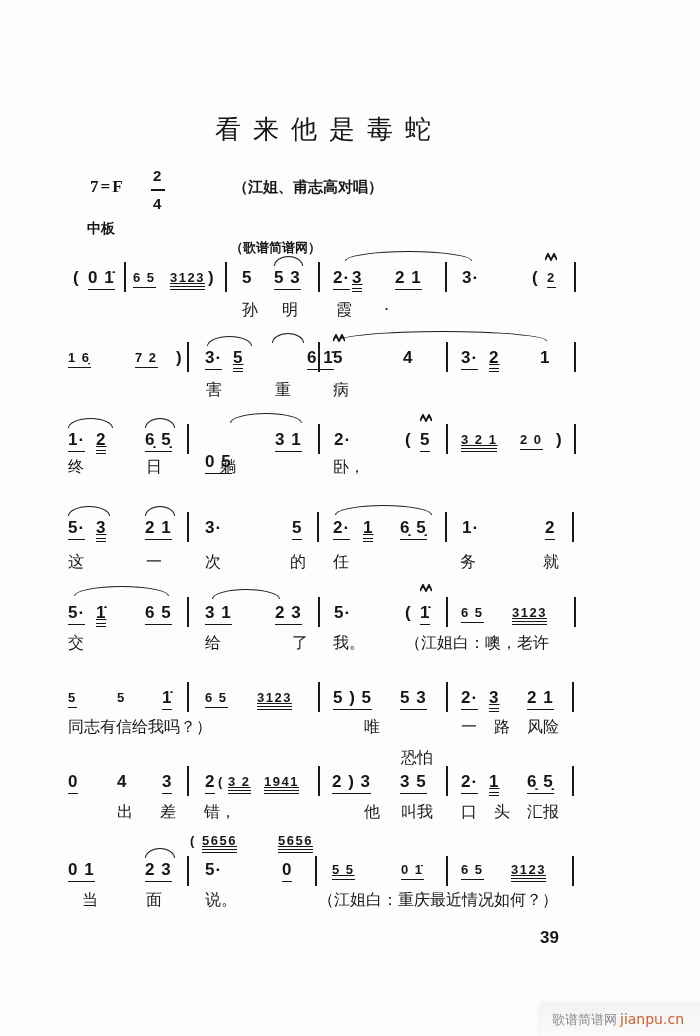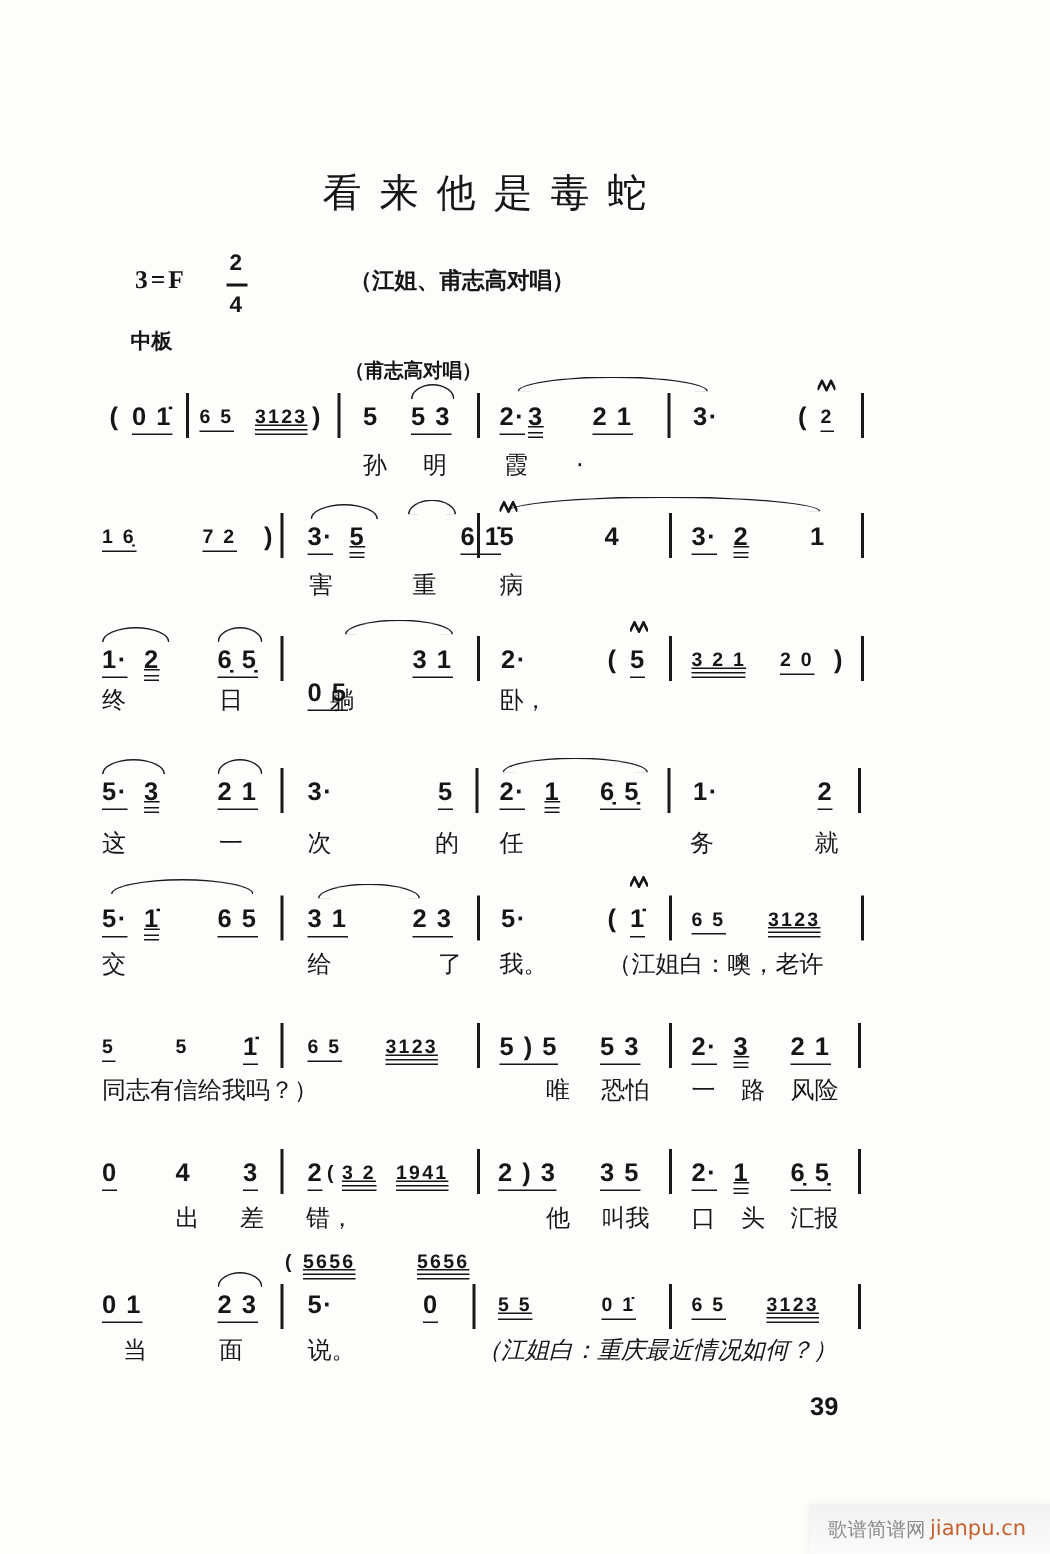--- a/index.html
+++ b/index.html
@@ -22,31 +22,31 @@
   .ann{font-size:13px;line-height:16px;font-weight:bold;}
   .pgnum{font-size:17px;line-height:20px;font-weight:bold;font-family:"Liberation Sans",sans-serif;}
   .wm{position:absolute;left:540px;top:1003px;width:160px;height:33px;background:linear-gradient(#f2f2f2,#fbfbfb);box-shadow:0 0 6px rgba(0,0,0,0.08);}
   .wm-site{position:absolute;left:12px;top:9px;font-size:13px;line-height:16px;color:#8a8a8a;font-family:Liberation Serif, serif;}
   .wm-domain{position:absolute;left:80px;top:8px;font-size:14px;line-height:16px;color:#c8602e;font-family:"DejaVu Sans",sans-serif;}
 </style>
 </head>
 <body>
 
 <div class="t title" style="left:215px;top:114px;">看来他是毒蛇</div>
-<div class="t key" style="left:90px;top:177px;">3=F</div>
+<div class="t key" style="left:90px;top:177px;">7=F</div>
 <div>
   <div class="t ts" style="left:153px;top:168px;">2</div>
   <div class="tsline" style="left:151px;top:189px;"></div>
   <div class="t ts" style="left:153px;top:196px;">4</div>
 </div>
 <div class="t perf" style="left:233px;top:177px;">（江姐、甫志高对唱）</div>
 <div class="t tempo" style="left:87px;top:219px;">中板</div>
 
 <div>
-  <span class="t ann" style="left:230px;top:240px;">（甫志高对唱）</span>
+  <span class="t ann" style="left:230px;top:240px;">（歌谱简谱网）</span>
   <span class="t n" style="left:73px;top:268px;">(</span>
   <span class="t n u1" style="left:88px;top:268px;">0 1̇</span>
   <span class="bar" style="left:124px;top:262px;"></span>
   <span class="t sm u1" style="left:133px;top:270px;">6 5</span>
   <span class="t sm u2" style="left:170px;top:270px;">3123</span>
   <span class="t n" style="left:208px;top:268px;">)</span>
   <span class="bar" style="left:225px;top:262px;"></span>
   <span class="t n" style="left:242px;top:268px;">5</span>
   <span class="slur" style="left:274px;top:256px;width:27px;"></span>
   <span class="t n u1" style="left:274px;top:268px;">5 3</span>
@@ -188,21 +188,21 @@
   <span class="bar" style="left:318px;top:682px;"></span>
   <span class="t n u1" style="left:333px;top:688px;">5 ) 5</span>
   <span class="t n u1" style="left:400px;top:688px;">5 3</span>
   <span class="bar" style="left:446px;top:682px;"></span>
   <span class="t n u1" style="left:461px;top:688px;">2·</span>
   <span class="t n u2" style="left:489px;top:688px;">3</span>
   <span class="t n u1" style="left:527px;top:688px;">2 1</span>
   <span class="bar" style="left:572px;top:682px;"></span>
   <span class="t ly" style="left:68px;top:717px;">同志有信给我吗？）</span>
   <span class="t ly" style="left:364px;top:717px;">唯</span>
-  <span class="t ly" style="left:401px;top:717px;">恐怕</span>
+  <span class="t ly" style="left:401px;top:748px;">恐怕</span>
   <span class="t ly" style="left:461px;top:717px;">一</span>
   <span class="t ly" style="left:494px;top:717px;">路</span>
   <span class="t ly" style="left:527px;top:717px;">风险</span>
 </div>
 
 <div>
   <span class="t n u1" style="left:68px;top:772px;">0</span>
   <span class="t n" style="left:117px;top:772px;">4</span>
   <span class="t n u1" style="left:162px;top:772px;">3</span>
   <span class="bar" style="left:187px;top:766px;"></span>
@@ -241,21 +241,21 @@
   <span class="bar" style="left:315px;top:856px;"></span>
   <span class="t sm u1" style="left:332px;top:862px;text-decoration:underline;">5 5</span>
   <span class="t sm u1" style="left:401px;top:862px;">0 1̇</span>
   <span class="bar" style="left:446px;top:856px;"></span>
   <span class="t sm u1" style="left:461px;top:862px;">6 5</span>
   <span class="t sm u2" style="left:511px;top:862px;">3123</span>
   <span class="bar" style="left:572px;top:856px;"></span>
   <span class="t ly" style="left:82px;top:890px;">当</span>
   <span class="t ly" style="left:146px;top:890px;">面</span>
   <span class="t ly" style="left:205px;top:890px;">说。</span>
-  <span class="t ly" style="left:318px;top:890px;font-style:italic;">（江姐白：重庆最近情况如何？）</span>
+  <span class="t ly" style="left:318px;top:890px;">（江姐白：重庆最近情况如何？）</span>
 </div>
 
 <div class="t pgnum" style="left:540px;top:928px;">39</div>
 
 <div class="wm">
   <span class="wm-site">歌谱简谱网</span>
   <span class="wm-domain">jianpu.cn</span>
 </div>
 
 </body></html>

